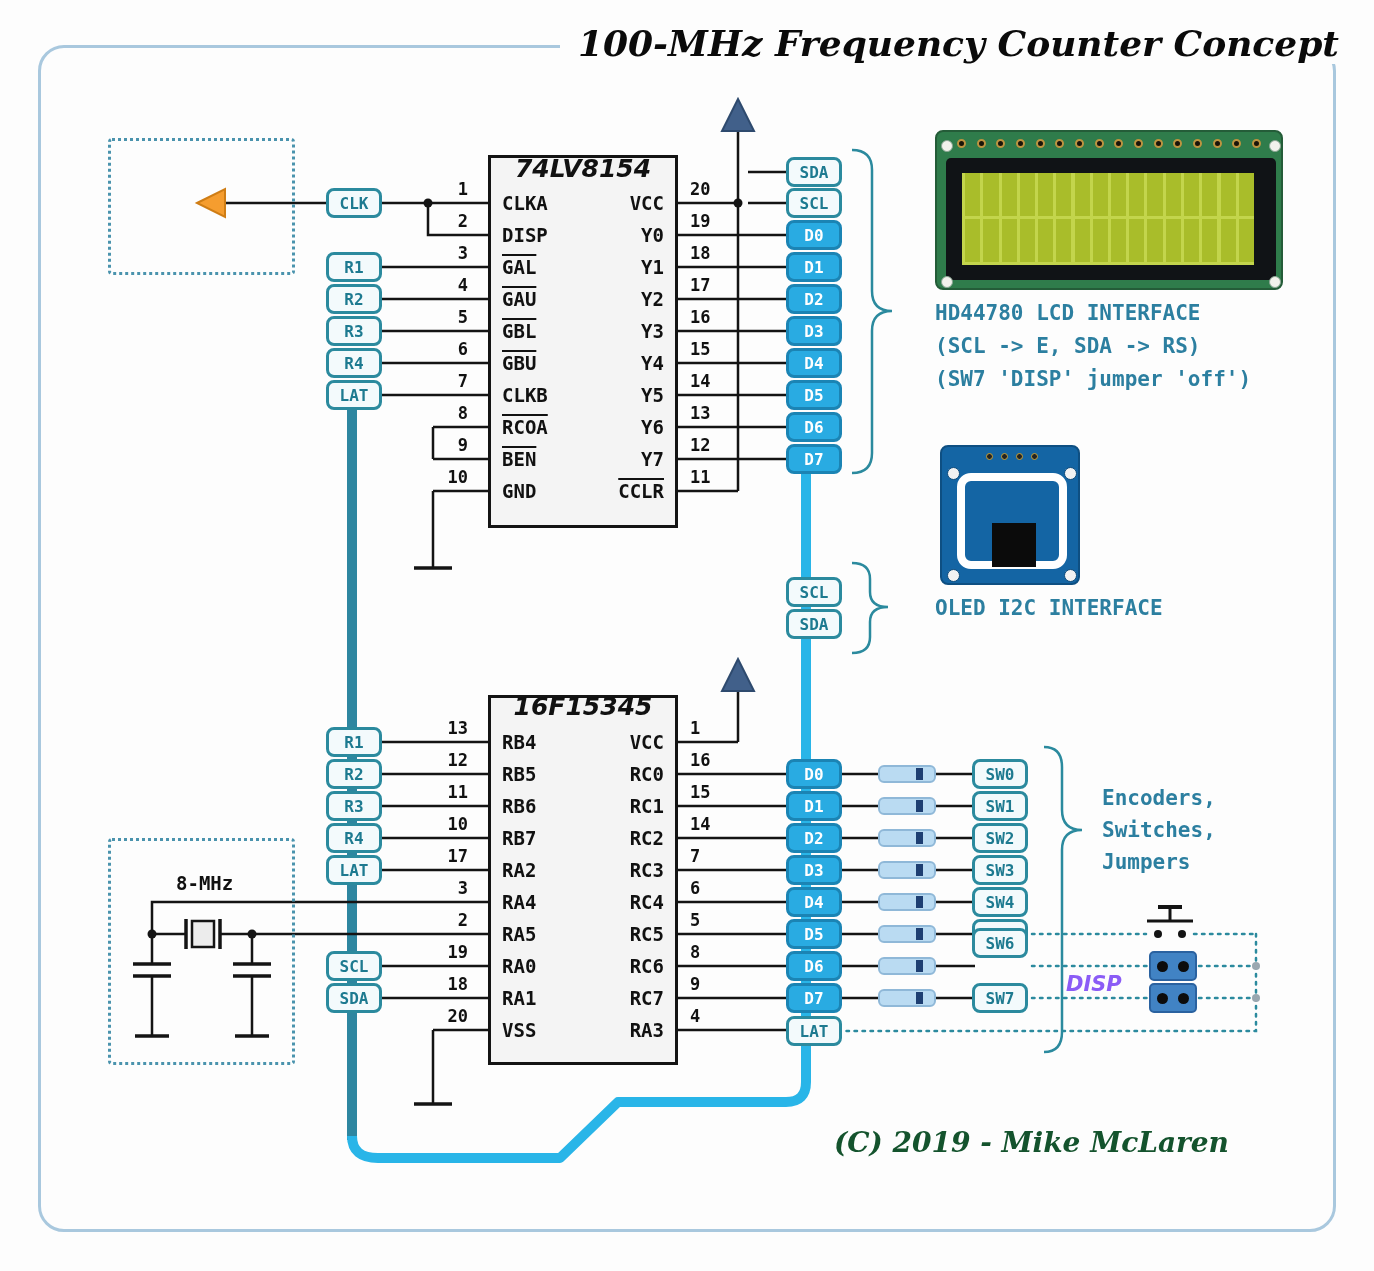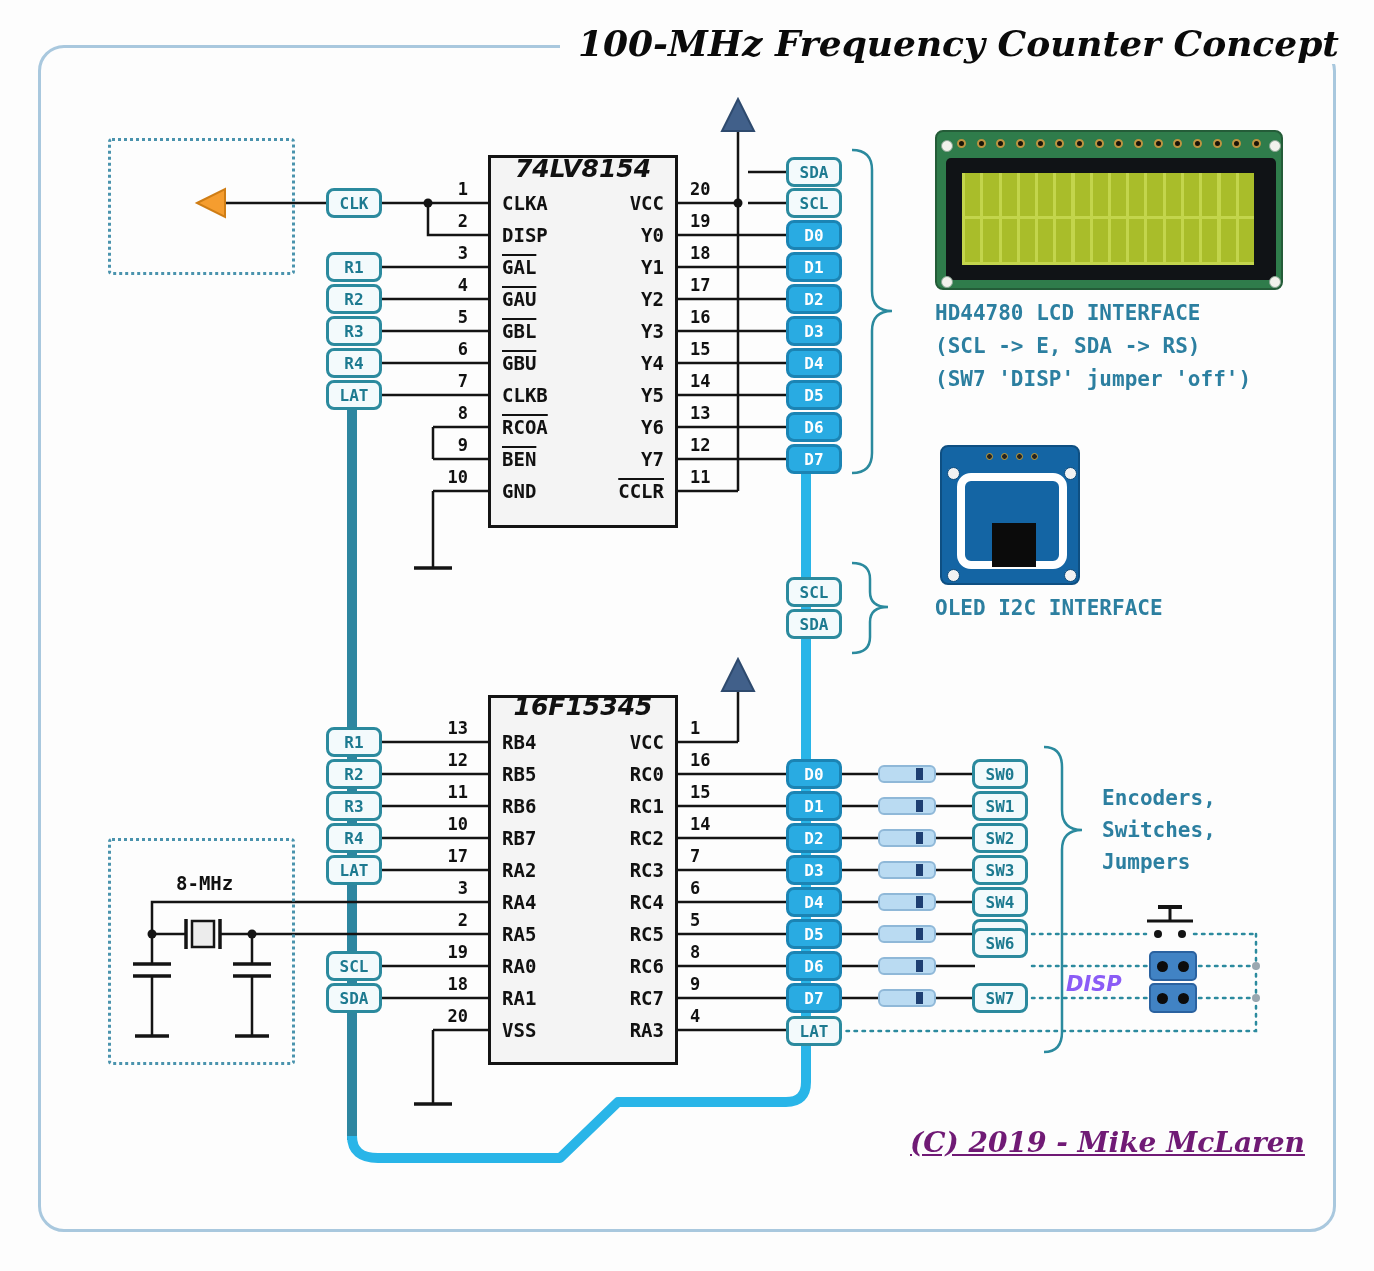--- a/index.html
+++ b/index.html
@@ -7,22 +7,22 @@
   #stage { position:relative; width:1374px; height:1271px; background:#fdfdfd;
            font-family:"DejaVu Sans Mono", monospace; overflow:hidden; }
 
   .border-frame { position:absolute; left:38px; top:45px; width:1298px; height:1187px;
                   border:3px solid #a9c8de; border-radius:26px; }
 
   .titlewrap { position:absolute; top:22px; left:17px; width:1340px; text-align:right; }
   .titletext { display:inline-block; background:#fdfdfd; padding:0 18px;
                font:italic bold 36px "DejaVu Serif", serif; color:#0a0a0a; }
 
-  .copyright { position:absolute; left:910px; top:1126px;
-               font:italic bold 28px "DejaVu Serif", serif; color:#701a75;text-decoration:underline; }
+  .copyright { position:absolute; left:834px; top:1126px;
+               font:italic bold 28px "DejaVu Serif", serif; color:#14532d; }
 
   svg.wires { position:absolute; left:0; top:0; pointer-events:none; }
 
   .dashedbox { position:absolute; border:3px dotted #4a93ad; border-radius:4px; }
 
   .chip { position:absolute; left:488px; width:190px; background:#f4f4f4;
           border:3px solid #141414; }
   .chiplabel { position:absolute; left:488px; width:190px; text-align:center;
                font:italic bold 25px "DejaVu Sans", sans-serif; color:#111;margin-top:48px; }
 

